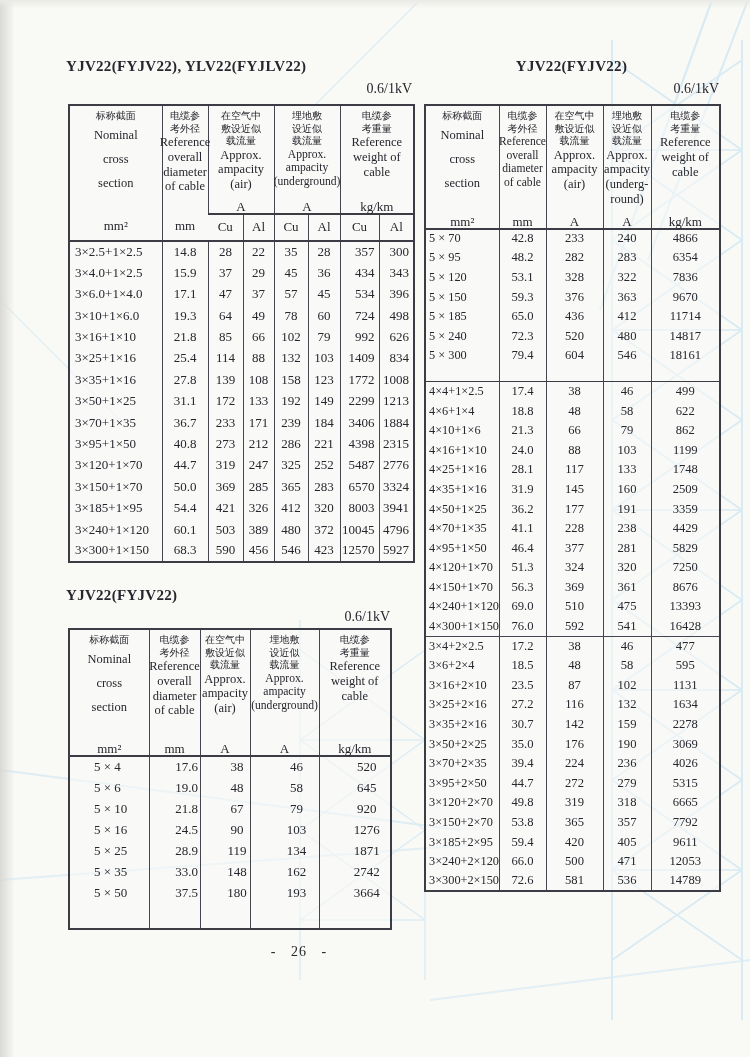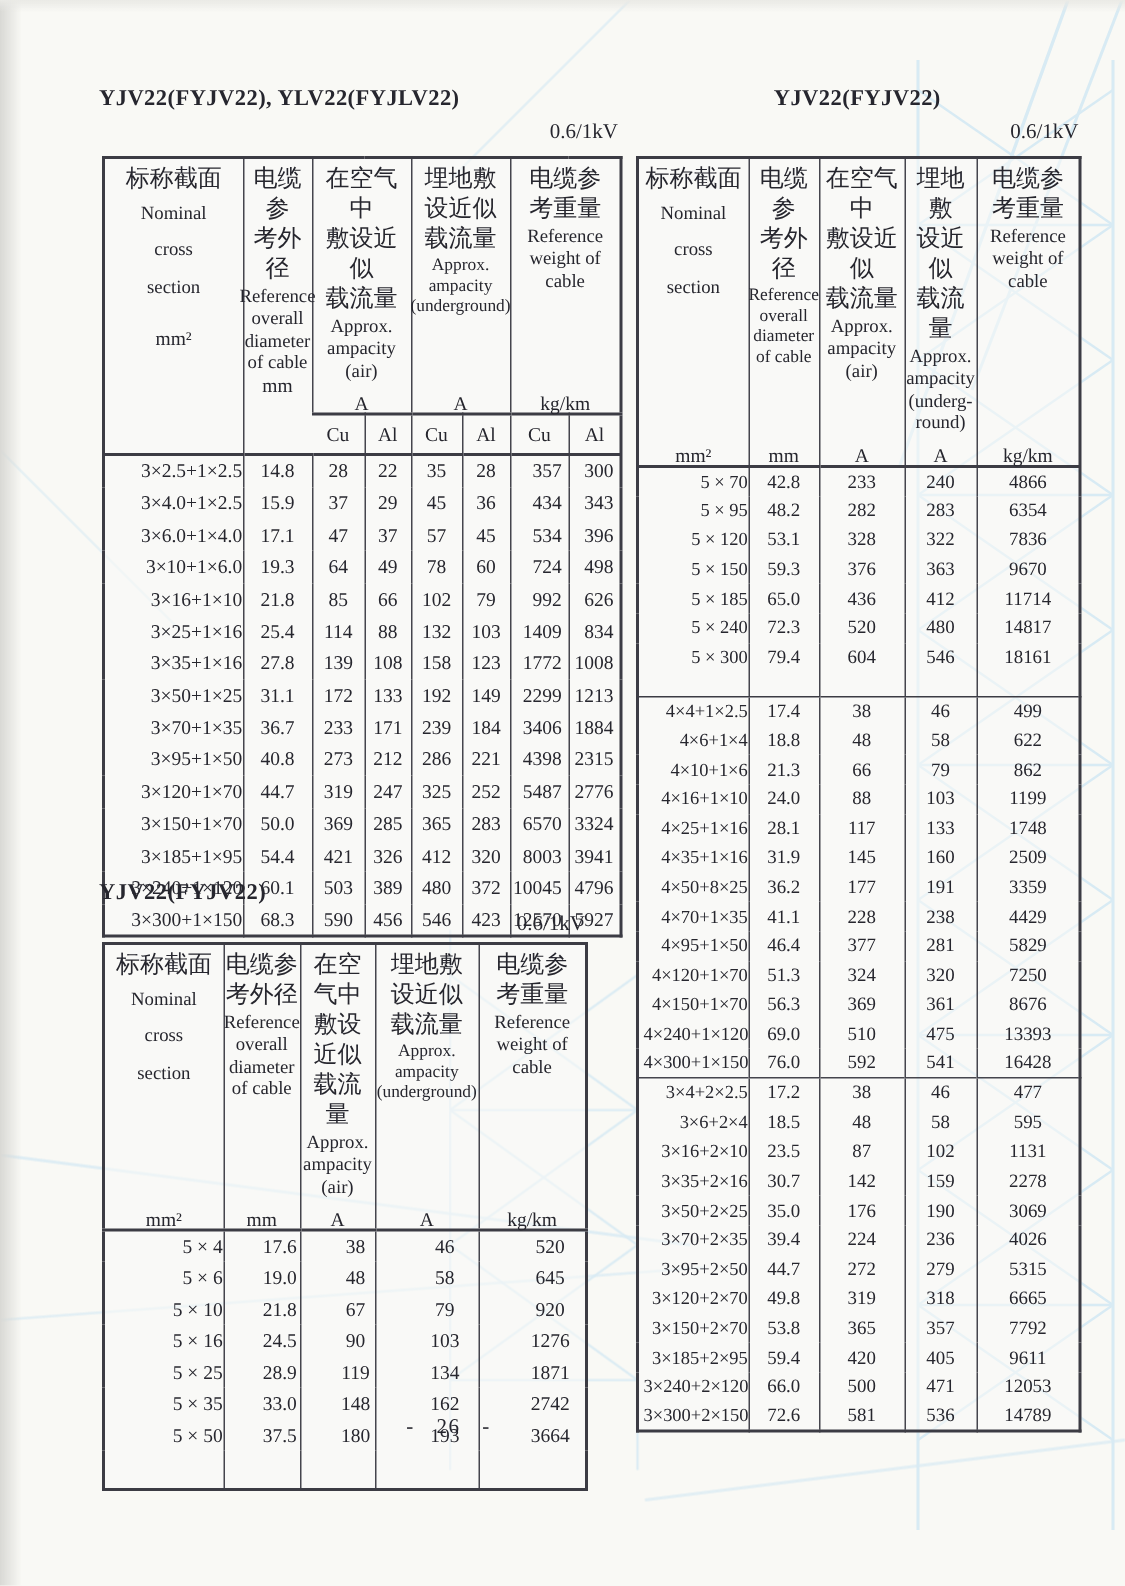--- a/index.html
+++ b/index.html
@@ -20,24 +20,24 @@
   .voltage{position:absolute;font-size:14px;text-align:right;}
 
   table{border-collapse:collapse;table-layout:fixed;position:absolute;
     background:rgba(250,250,247,.55);}
   table,th,td{box-sizing:border-box;}
   .tbl{border:2px solid #3c3c44;}
   th,td{border-left:1px solid #45454d;padding:0;}
   th:first-child,td:first-child{border-left:none;}
   thead th{border-bottom:2px solid #3c3c44;font-weight:normal;vertical-align:top;}
   tbody td{font-size:13px;text-align:center;vertical-align:middle;}
-  td.col-sec{text-align:right;padding-left:5px;}
+  td.col-sec{text-align:left;padding-left:5px;}
 
   .hcell{display:flex;flex-direction:column;align-items:center;height:100%;padding:4px 1px 3px;}
-  .hz{font-size:16px;line-height:1.25;white-space:pre-line;text-align:center;}
+  .hz{font-size:10px;line-height:1.25;white-space:pre-line;text-align:center;}
   .he{font-size:12.5px;line-height:1.18;white-space:pre-line;text-align:center;}
   .he-spread{line-height:1.95;}
   .hu{font-size:13px;margin-top:auto;padding-bottom:2px;}
 
   
   .t-left-top{left:68px;top:104px;width:345px;}
   .t-left-top .h1 th{height:103px;}
   .t-left-top .h1 .hcell{height:100%;}
   .t-left-top th[rowspan] .hcell{height:126px;}
   .t-left-top .h2 th{height:27px;border-top:1px solid #45454d;font-size:13px;text-align:center;vertical-align:middle;}
@@ -650,21 +650,21 @@
         <td>1748</td>
       </tr>
       <tr>
         <td class="col-sec">4×35+1×16</td>
         <td>31.9</td>
         <td>145</td>
         <td>160</td>
         <td>2509</td>
       </tr>
       <tr>
-        <td class="col-sec">4×50+8×25</td>
+        <td class="col-sec">4×50+1×25</td>
         <td>36.2</td>
         <td>177</td>
         <td>191</td>
         <td>3359</td>
       </tr>
       <tr>
         <td class="col-sec">4×70+1×35</td>
         <td>41.1</td>
         <td>228</td>
         <td>238</td>
@@ -722,20 +722,27 @@
         <td>595</td>
       </tr>
       <tr>
         <td class="col-sec">3×16+2×10</td>
         <td>23.5</td>
         <td>87</td>
         <td>102</td>
         <td>1131</td>
       </tr>
       <tr>
+        <td class="col-sec">3×25+2×16</td>
+        <td>27.2</td>
+        <td>116</td>
+        <td>132</td>
+        <td>1634</td>
+      </tr>
+      <tr>
         <td class="col-sec">3×35+2×16</td>
         <td>30.7</td>
         <td>142</td>
         <td>159</td>
         <td>2278</td>
       </tr>
       <tr>
         <td class="col-sec">3×50+2×25</td>
         <td>35.0</td>
         <td>176</td>

